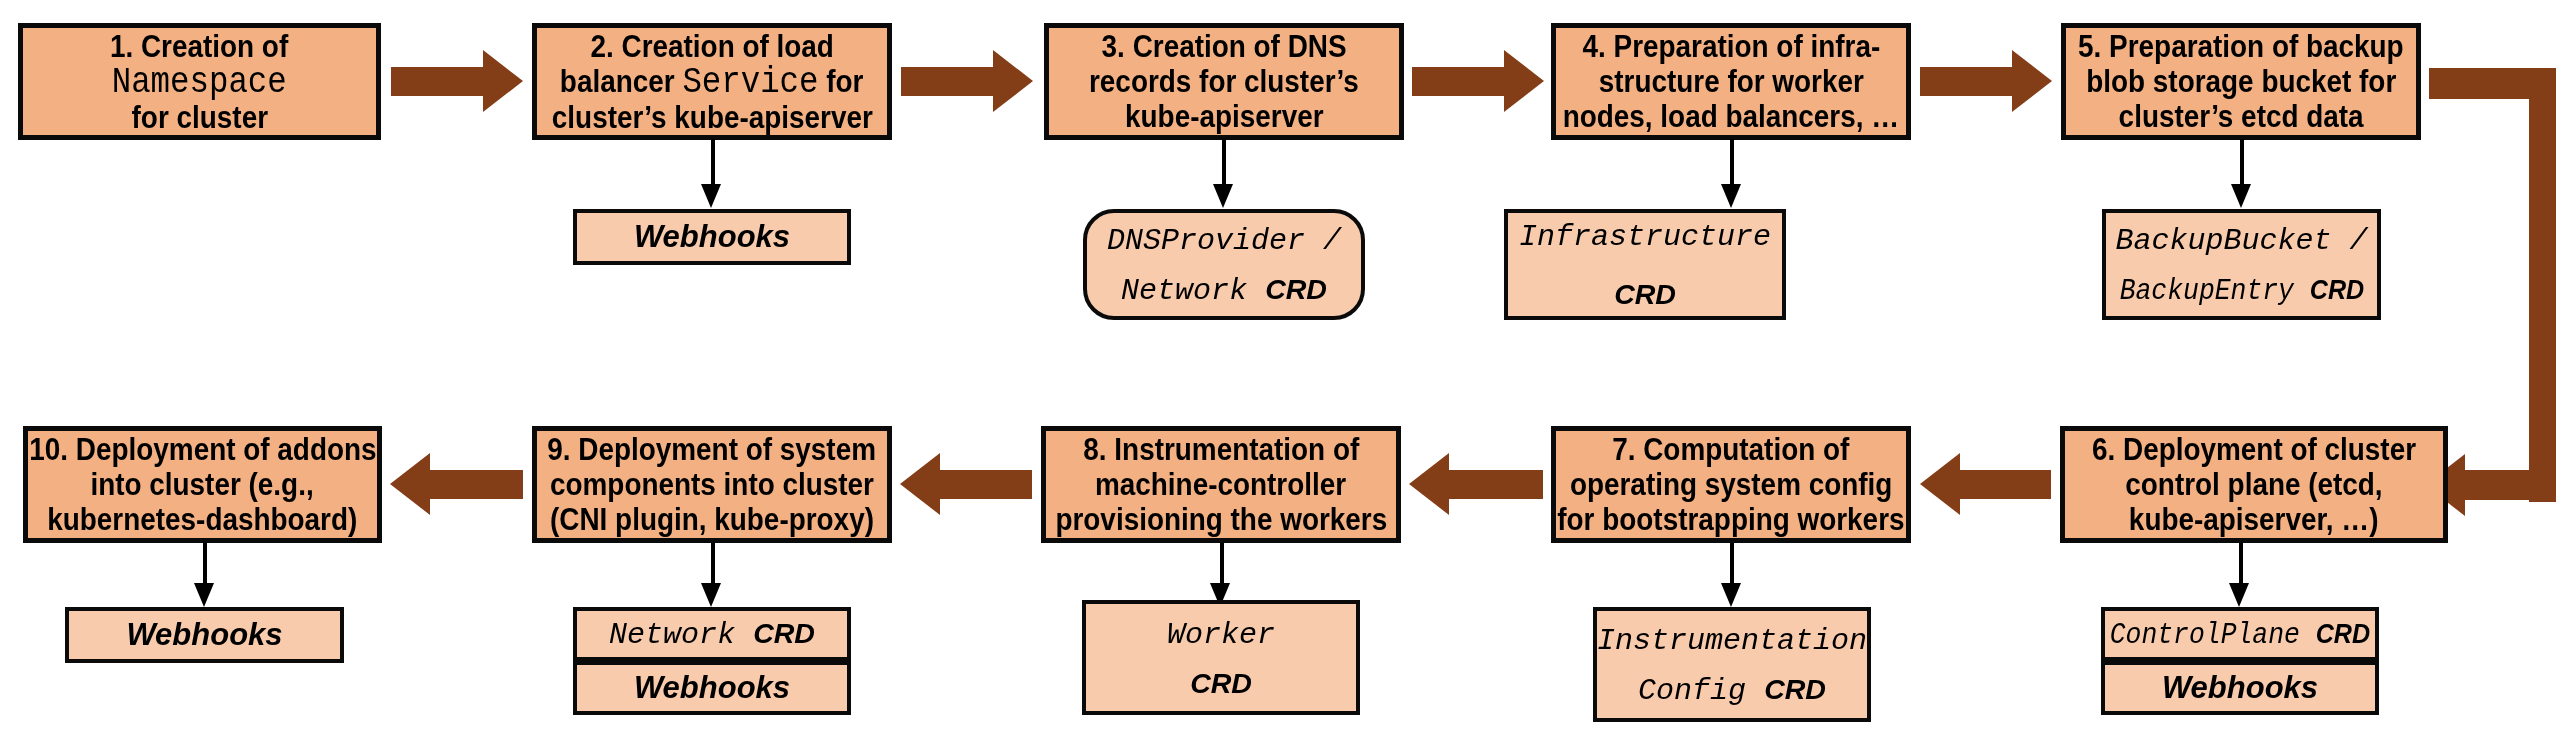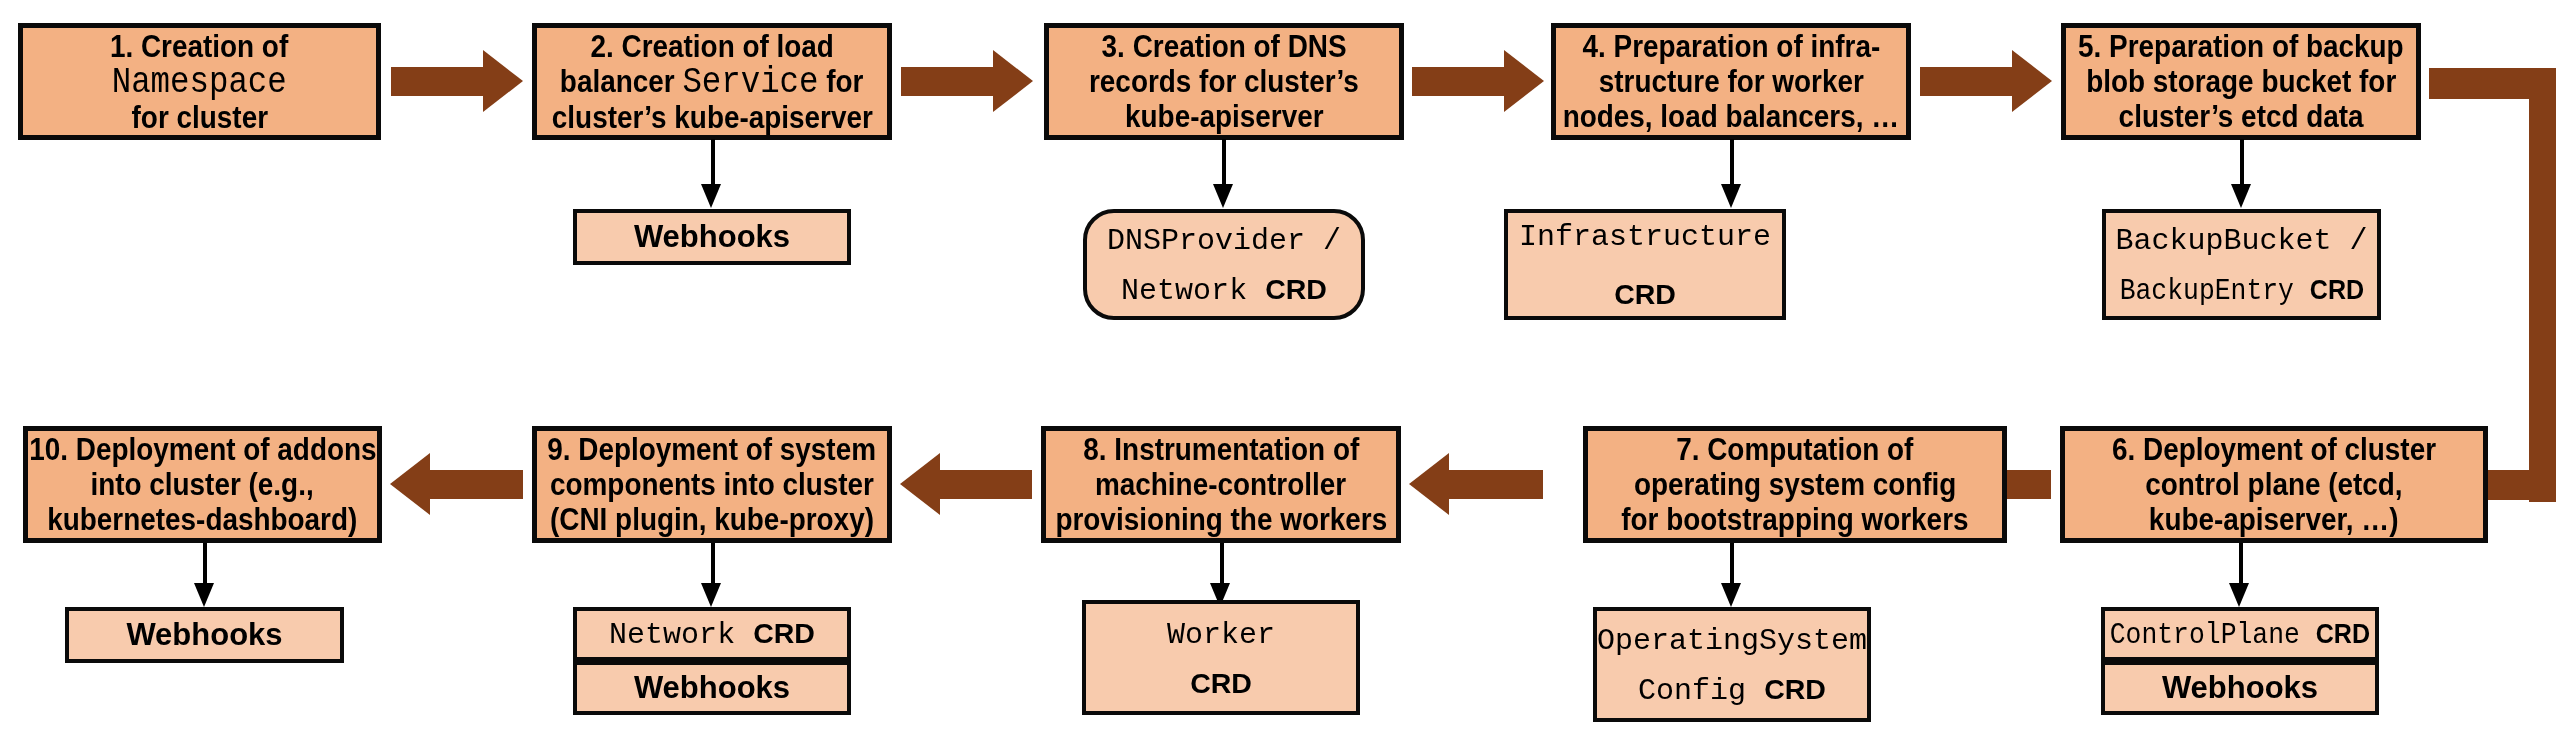--- a/index.html
+++ b/index.html
@@ -32,21 +32,21 @@
   .sx{display:inline-block;transform:scaleX(0.90);transform-origin:50% 50%;white-space:nowrap;}
   .mono{font-family:"Liberation Mono","DejaVu Sans Mono",monospace;font-weight:400;}
   .main-box .mono{font-size:36px;}
   
   .sub-box{
     position:absolute;
     background:var(--sub-fill);
     border:4.3px solid var(--border);
     display:flex;flex-direction:column;justify-content:center;align-items:center;
     text-align:center;
-    font-weight:bold;font-size:31px;line-height:46px;color:#000;
+    font-weight:bold;font-size:31px;line-height:46px;color:#000;font-style:italic;
   }
   .sub-box.two{line-height:47px;}
   .sub-box .mono{font-size:30px;}
   .crd{font-family:"Liberation Sans",sans-serif;font-weight:bold;font-size:28.5px;}
   .fit{transform:scaleX(0.88);transform-origin:50% 50%;display:inline-block;white-space:nowrap;}
   
   .fat{position:absolute;height:63px;}
   .fat .bar{position:absolute;top:17px;height:28.5px;background:var(--arrow);}
   .fat.right .bar{left:0;right:37px;}
   .fat.right .head{position:absolute;right:0;top:0;width:0;height:0;
@@ -116,32 +116,32 @@
     <div class="bl"><span class="sx"><span>5. Preparation of backup</span></span></div>
     <div class="bl"><span class="sx"><span>blob storage bucket for</span></span></div>
     <div class="bl"><span class="sx"><span>cluster’s etcd data</span></span></div>
   </div>
 
   <div class="elbow" style="left:2429px;top:68px;width:127px;height:31px;"></div>
   <div class="elbow" style="left:2529px;top:68px;width:27px;height:434px;"></div>
   <div class="elbow" style="left:2464px;top:470px;width:66px;height:30px;"></div>
   <div id="elbow-head" style="left:2425px;top:454px;"></div>
 
-  <div class="main-box" style="left:2060px;top:426px;width:428px;">
+  <div class="main-box" style="left:2060px;top:426px;width:388px;">
     <div class="bl"><span class="sx"><span>6. Deployment of cluster</span></span></div>
     <div class="bl"><span class="sx"><span>control plane (etcd,</span></span></div>
     <div class="bl"><span class="sx"><span>kube-apiserver, …)</span></span></div>
   </div>
 
   <div class="fat left" style="left:1920px;top:453px;width:131px;">
     <div class="bar"></div>
       <div class="head"></div>
   </div>
 
-  <div class="main-box" style="left:1583px;top:426px;width:424px;text-align:right;">
+  <div class="main-box" style="left:1551px;top:426px;width:360px;text-align:right;">
     <div class="bl"><span class="sx"><span>7. Computation of</span></span></div>
     <div class="bl"><span class="sx"><span>operating system config</span></span></div>
     <div class="bl"><span class="sx"><span>for bootstrapping workers</span></span></div>
   </div>
 
   <div class="fat left" style="left:1409px;top:453px;width:134px;">
     <div class="bar"></div>
       <div class="head"></div>
   </div>
 
@@ -205,21 +205,21 @@
   <div class="sub-box" style="left:2101px;top:607px;width:278px;height:54px;">
     <div class="bl"><span class="fit"><span class="mono">ControlPlane </span><span class="crd">CRD</span></span></div>
   </div>
   <div class="sub-box" style="left:2101px;top:661px;width:278px;height:54px;">
     <div class="bl"><span>Webhooks</span></div>
   </div>
 
   <div class="cline" style="left:1730px;top:543px;height:41px;"></div>
   <div class="chead" style="left:1721px;top:583px;"></div>
   <div class="sub-box two" style="left:1593px;top:607px;width:278px;height:115px;">
-    <div class="bl"><span class="mono">OperatingSystem</span></div>
+    <div class="bl"><span class="mono">Instrumentation</span></div>
     <div class="bl"><span class="mono">Config </span><span class="crd">CRD</span></div>
   </div>
 
   <div class="cline" style="left:1220px;top:543px;height:41px;"></div>
   <div class="chead" style="left:1210px;top:583px;"></div>
   <div class="sub-box two" style="left:1082px;top:600px;width:278px;height:115px;">
     <div class="bl"><span class="mono">Worker</span></div>
     <div class="bl"><span class="crd">CRD</span></div>
   </div>
 

